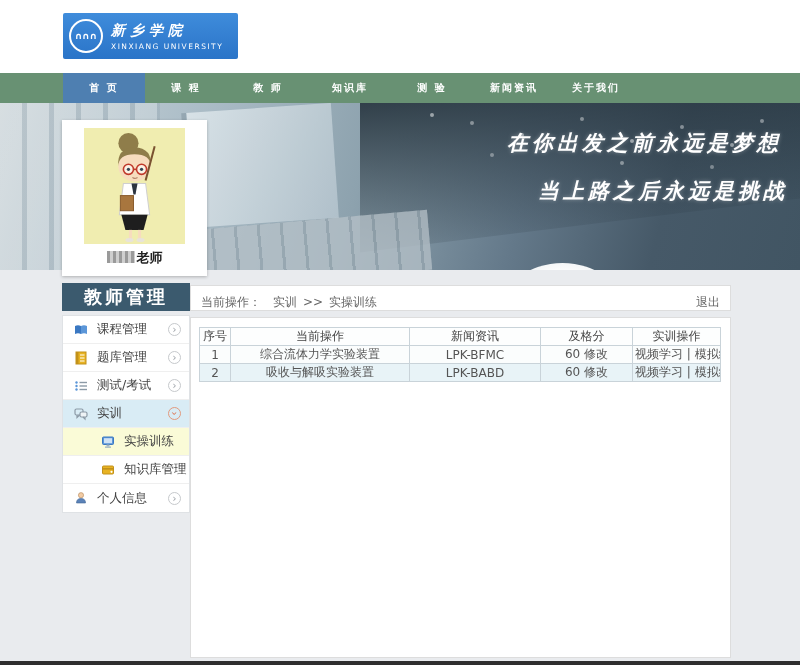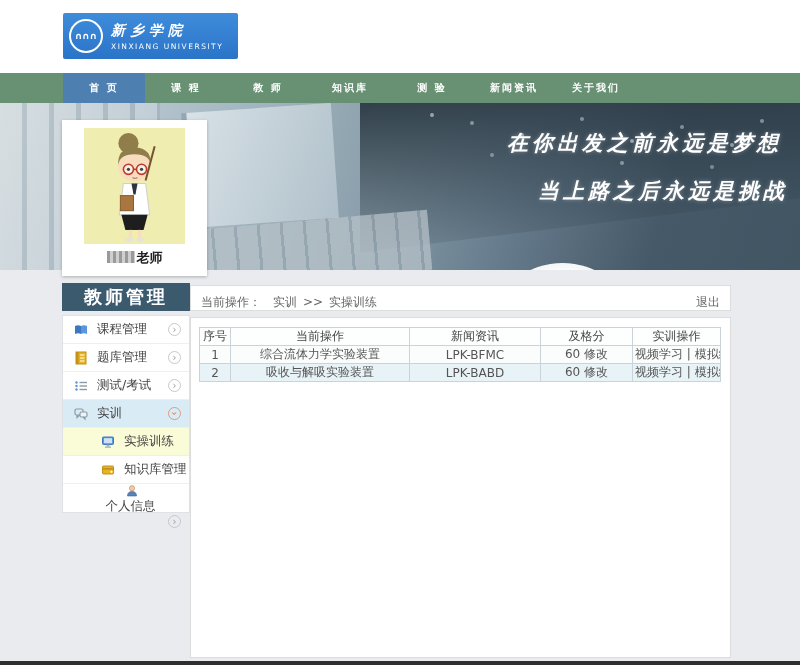--- a/index.html
+++ b/index.html
@@ -70,21 +70,21 @@
   .footer-strip { position:absolute; left:0; top:661px; width:800px; height:4px; background:#2e2e2e; }
 
   
   .sidebar-title { position:absolute; left:62px; top:283px; width:128px; height:28px;
                    background:#3b5a6e; color:#fff; font-size:18px; font-weight:bold;
                    letter-spacing:3px; text-align:center; line-height:28px; z-index:6; }
   .sidebar-menu { position:absolute; left:62px; top:315px; width:128px; background:#fff;
                   border:1px solid #dfe2e5; z-index:6; }
   .side-item { height:28px; display:flex; align-items:center; border-bottom:1px solid #efefef;
                font-size:12.5px; color:#444; cursor:pointer; background:#fff; }
-  .side-item:last-child { border-bottom:none;flex-direction:column; }
+  .side-item:last-child { border-bottom:none; }
   .side-item .ic { width:14px; height:14px; margin-left:11px; flex-shrink:0; }
   .side-item .lbl { margin-left:9px; white-space:nowrap; }
   .side-item .chev { margin-left:auto; margin-right:8px; width:13px; height:13px; border-radius:50%;
                      border:1px solid #c6c9cc; color:#9aa0a6; font-size:10px; line-height:11px;
                      text-align:center; flex-shrink:0; }
   .side-item .chev.down { border-color:#e2997d; color:#dd6b44; transform:rotate(90deg); }
   .side-item.expanded { background:#d9ecf5; }
   .side-item.child .ic { margin-left:38px; }
   .side-item.active-child { background:#fafbd7; }
 

